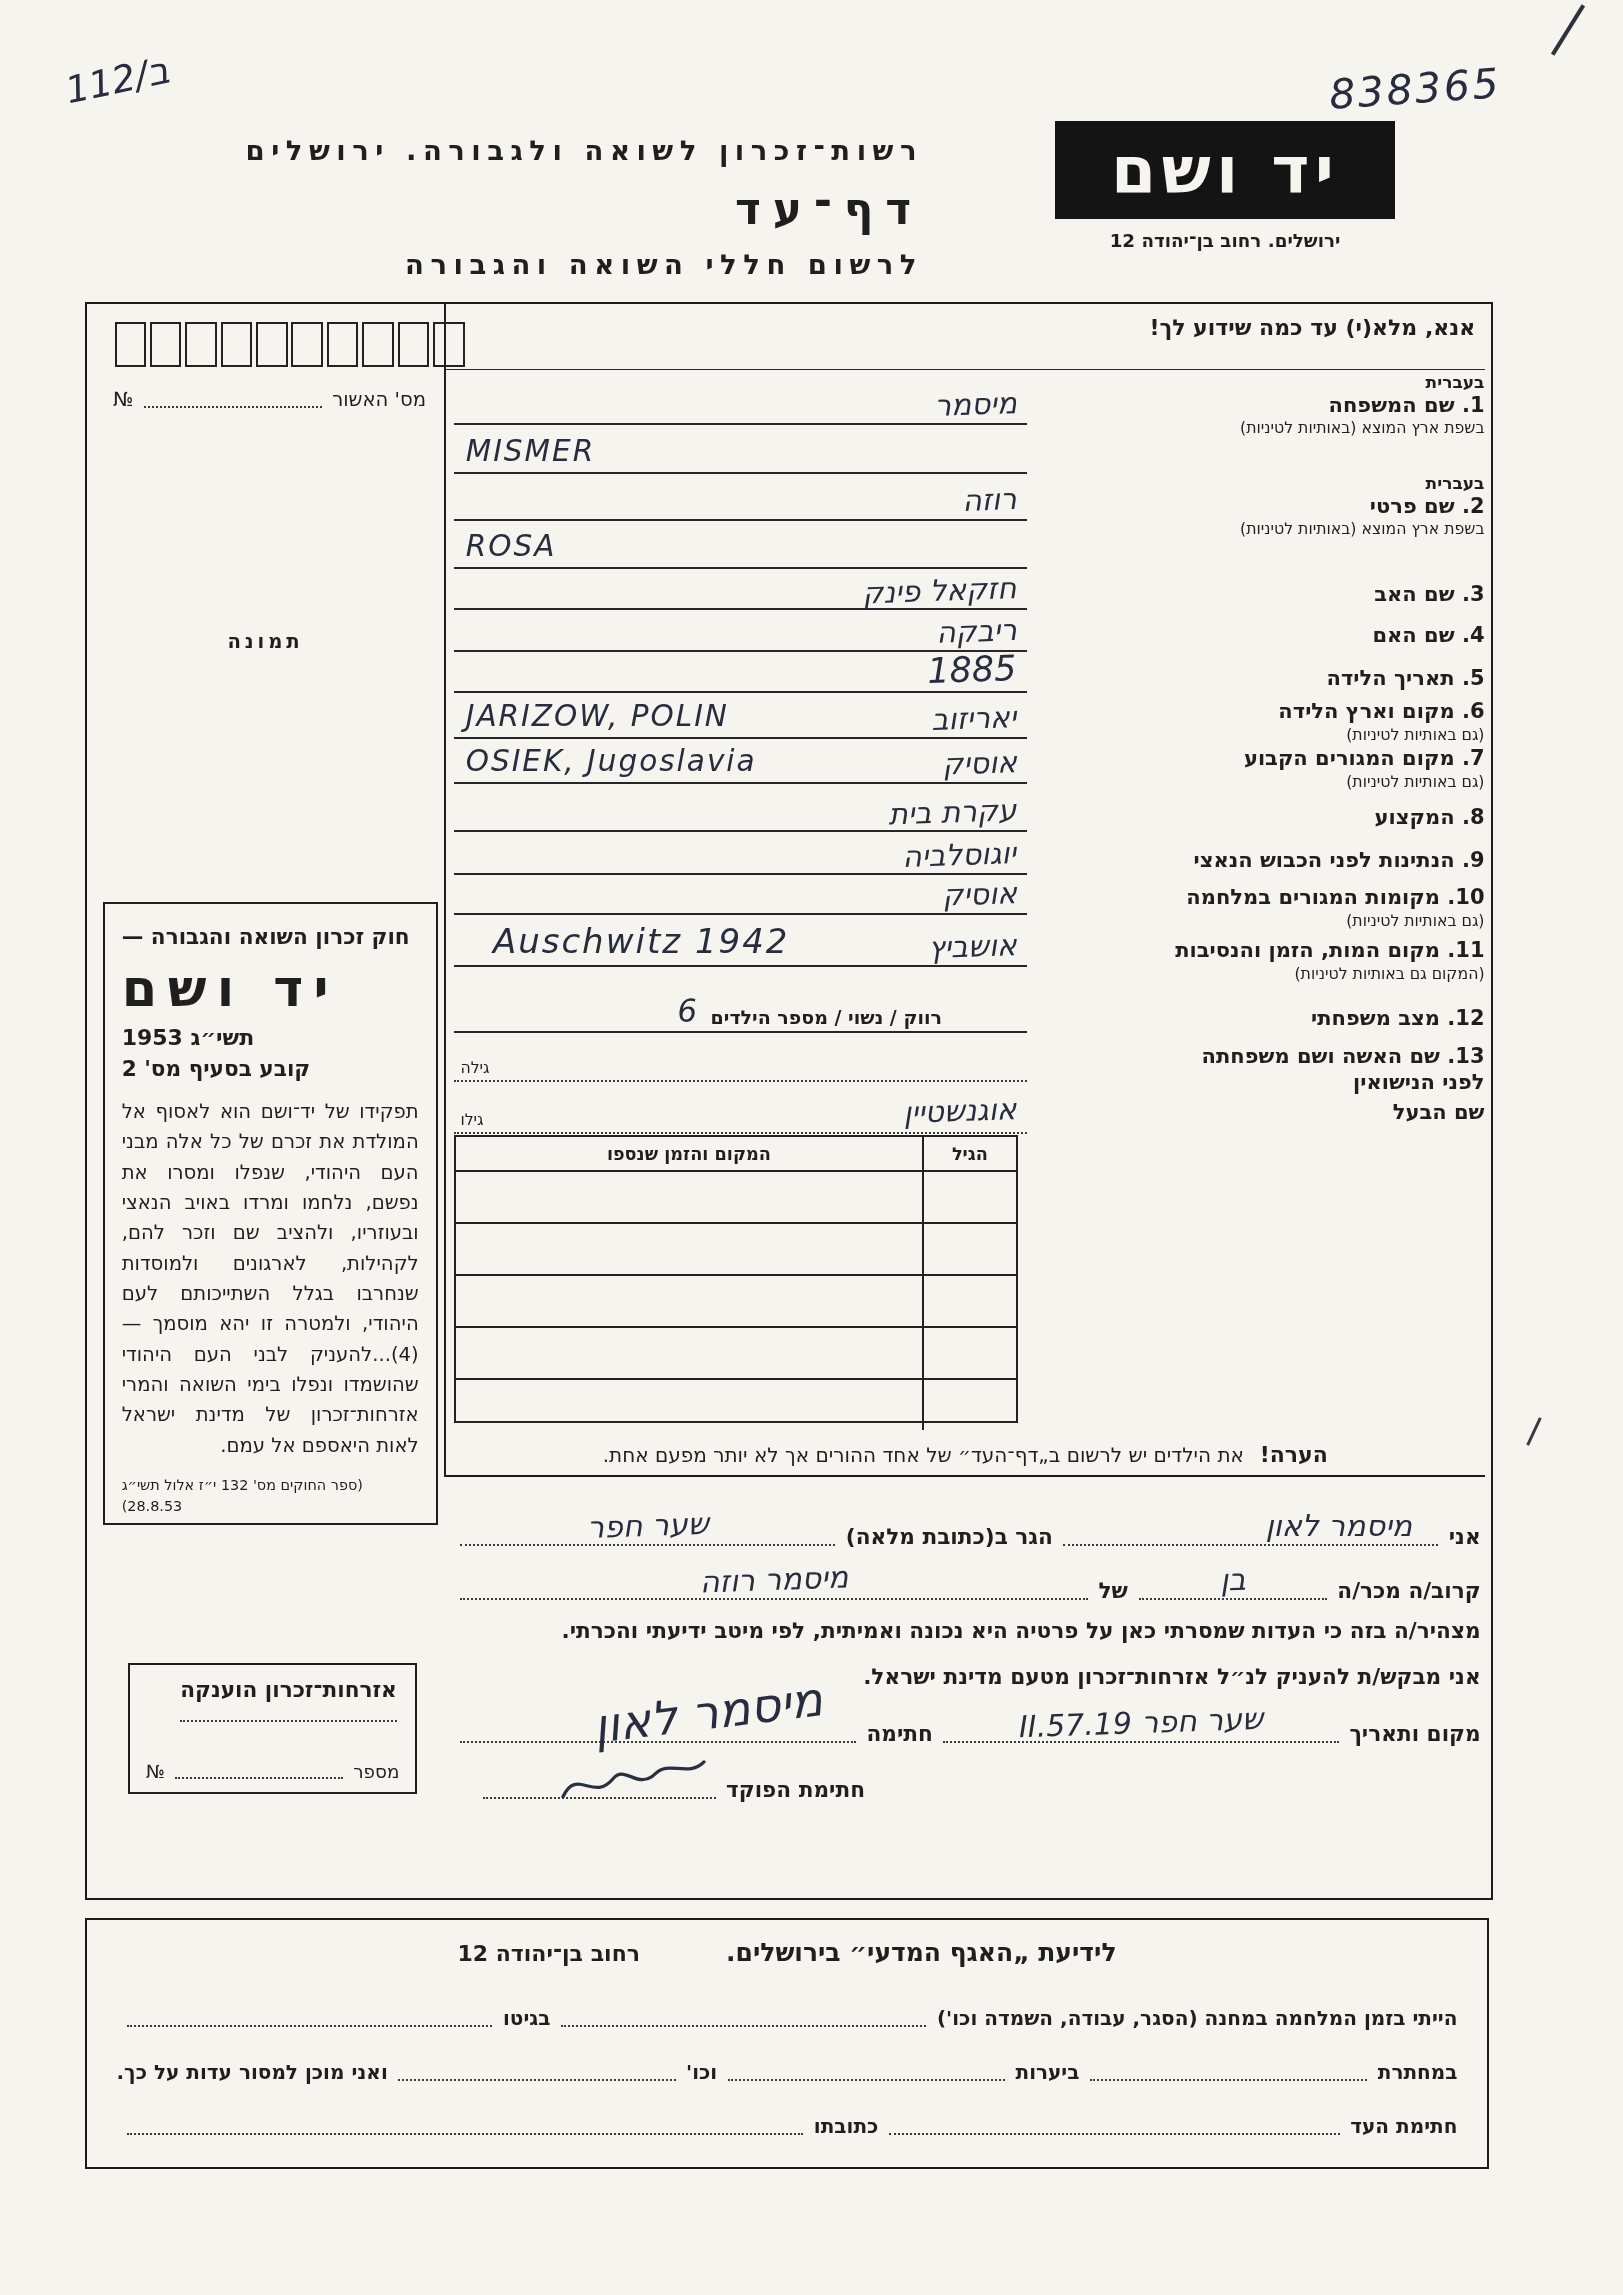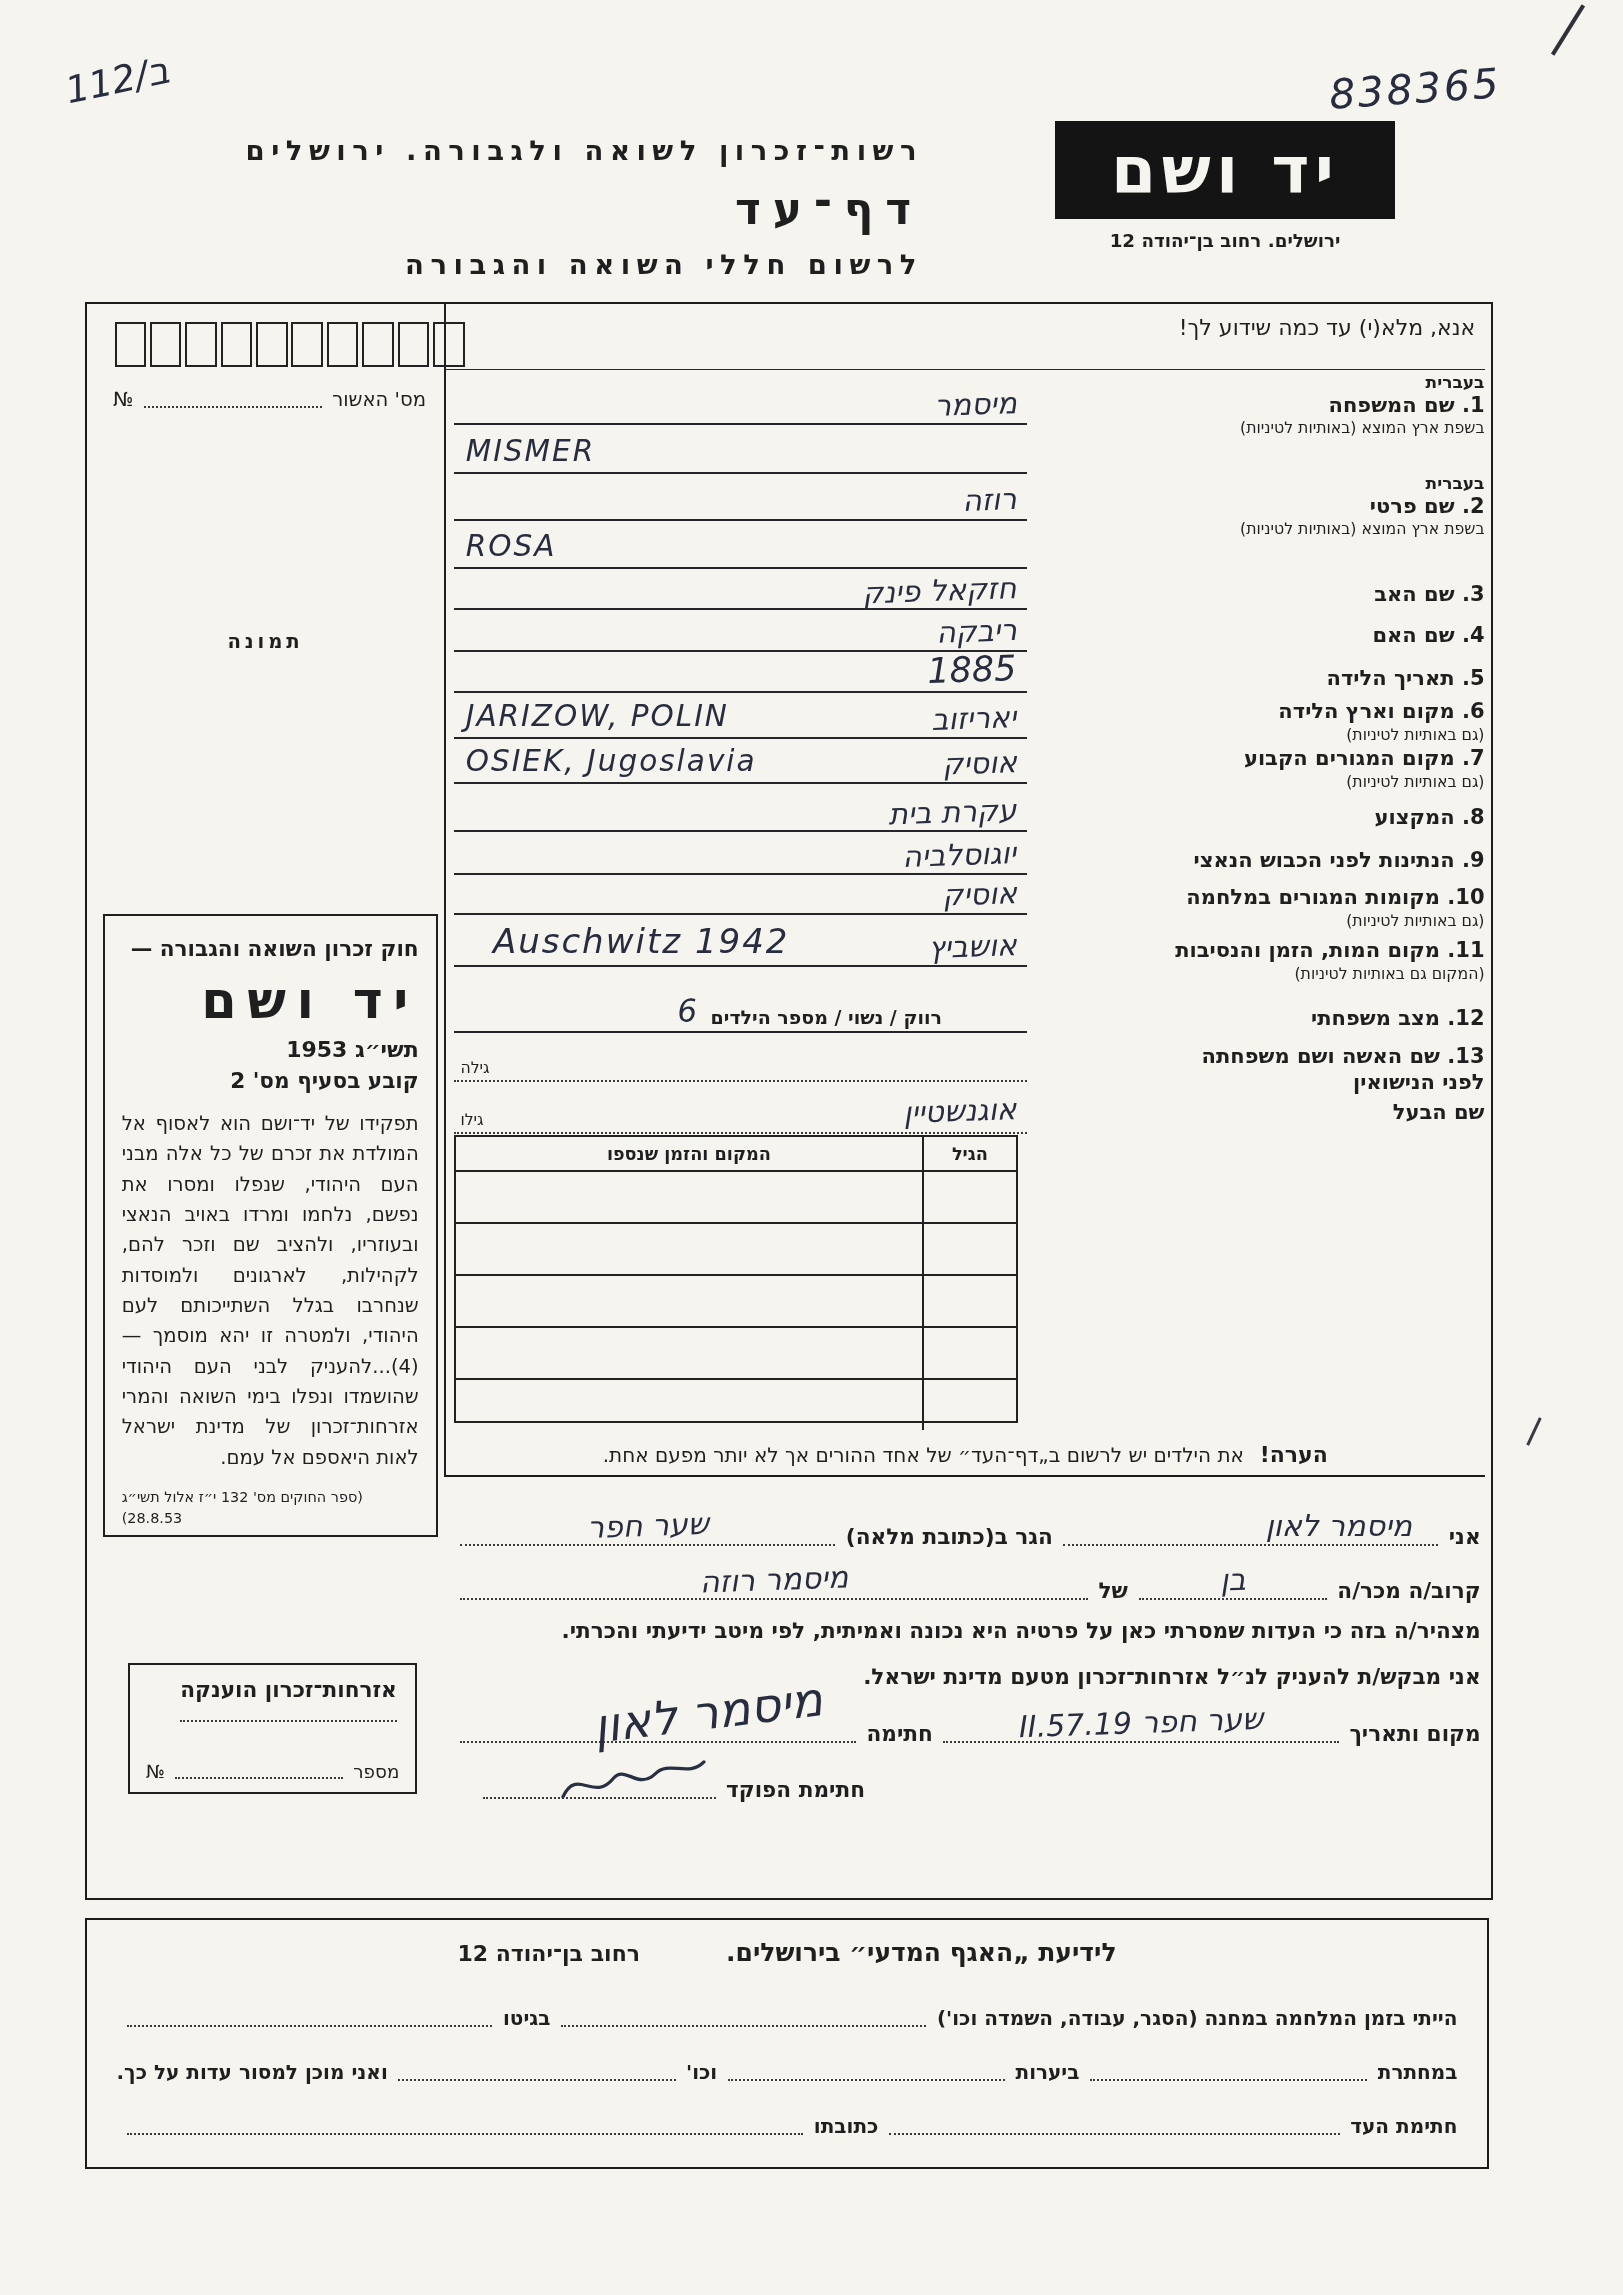--- a/index.html
+++ b/index.html
@@ -25,34 +25,34 @@
   .logo-addr{position:absolute;left:1055px;top:230px;width:340px;text-align:center;font-size:18.3px;font-weight:bold;}
   
   .form-box{position:absolute;left:85px;top:302px;width:1404px;height:1594px;border:2.6px solid #1c1c1c;}
   .vdivider{position:absolute;left:357px;top:0;width:2px;height:1173px;background:#1f1f1f;}
   
   .num-strip{position:absolute;left:27.5px;top:18.3px;display:flex;gap:3.9px;direction:ltr;}
   .numbox{width:27.5px;height:41px;border:2px solid #222;background:transparent;}
   .approval-row{position:absolute;left:26px;top:84px;width:313px;display:flex;align-items:flex-end;font-size:19.6px;}
   .photo-label{position:absolute;left:0;top:326px;width:357px;text-align:center;font-size:19.6px;font-weight:bold;letter-spacing:3.9px;}
   .law-box{position:absolute;left:15.7px;top:598px;width:335px;height:623px;border:2px solid #1f1f1f;box-sizing:border-box;
-           padding:19.6px 17px;display:flex;flex-direction:column;align-items:flex-start;text-align:center;margin-top:12px;}
+           padding:19.6px 17px;display:flex;flex-direction:column;align-items:flex-end;text-align:center;}
   .law-t1{font-size:21.6px;font-weight:bold;}
   .law-t2{margin-top:10.5px;font-size:51px;font-weight:bold;letter-spacing:10.5px;}
   .law-t3{margin-top:6.5px;font-size:22px;font-weight:bold;}
   .law-t4{margin-top:6.5px;font-size:21.6px;font-weight:bold;}
   .law-body{margin-top:15.7px;font-size:19.6px;line-height:1.55;text-align:justify;}
   .law-foot{margin-top:14.4px;font-size:14.4px;text-align:left;width:100%;line-height:1.4;}
   .citizen-box{position:absolute;left:41px;top:1359px;width:289px;height:131px;border:2px solid #1f1f1f;box-sizing:border-box;padding-left:32px;}
   .citizen-title{margin-top:11.8px;text-align:center;font-size:21.6px;font-weight:bold;}
   .citizen-dotline{margin:18.3px 18.3px 0;border-bottom:2px dotted #3a3a3a;height:0;}
   .citizen-bottom{position:absolute;left:15.7px;right:15.7px;bottom:10.5px;display:flex;align-items:flex-end;font-size:18.3px;}
   
   .fields-area{position:absolute;left:359px;right:6.5px;top:0;height:100%;}
-  .instruction{position:absolute;top:10.5px;right:9.2px;font-size:22px;font-weight:normal;}
+  .instruction{position:absolute;top:10.5px;right:9.2px;font-size:22px;font-weight:bold;}
   .rule{position:absolute;top:65px;left:0;right:0;border-top:1.3px solid #2a2a2a;}
   .lbl{position:absolute;right:0;width:440px;text-align:right;line-height:1.22;}
   .lbl .lang{font-size:17px;font-weight:bold;}
   .lbl .main{font-size:21px;font-weight:bold;}
   .lbl .sub{font-size:15.7px;}
   .line{position:absolute;left:7.9px;width:573px;height:38px;border-bottom:2px solid #26262a;}
   .line.dot{border-bottom:2px dotted #3a3a3a;}
   .e-r{position:absolute;right:9.8px;bottom:2.6px;font-size:29.5px;}
   .e-l{position:absolute;left:11.8px;bottom:3.9px;font-size:29.5px;direction:ltr;letter-spacing:2px;}
   .agelbl{position:absolute;left:6.5px;bottom:2.6px;font-size:15.7px;font-style:normal;color:#1f1f1f;}

